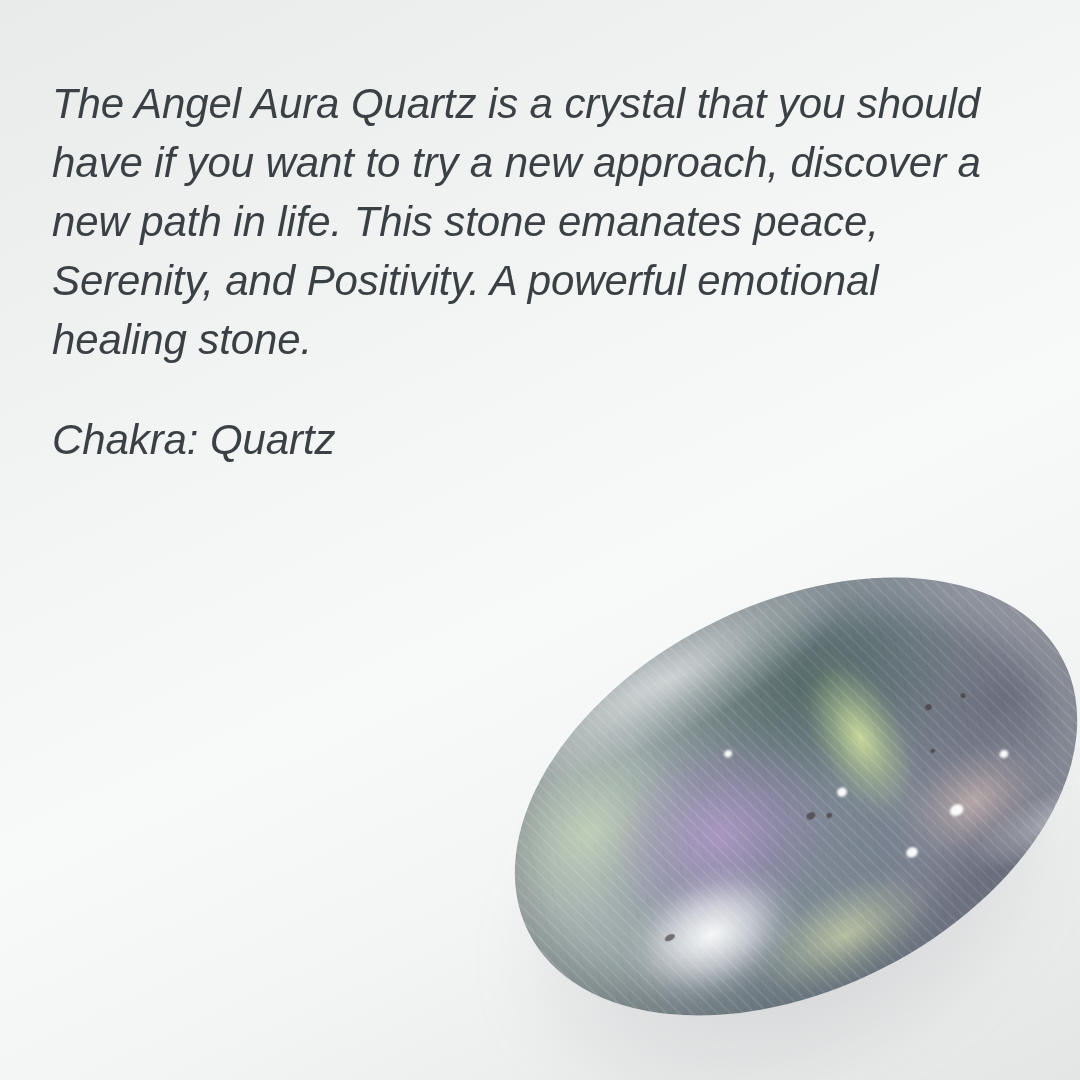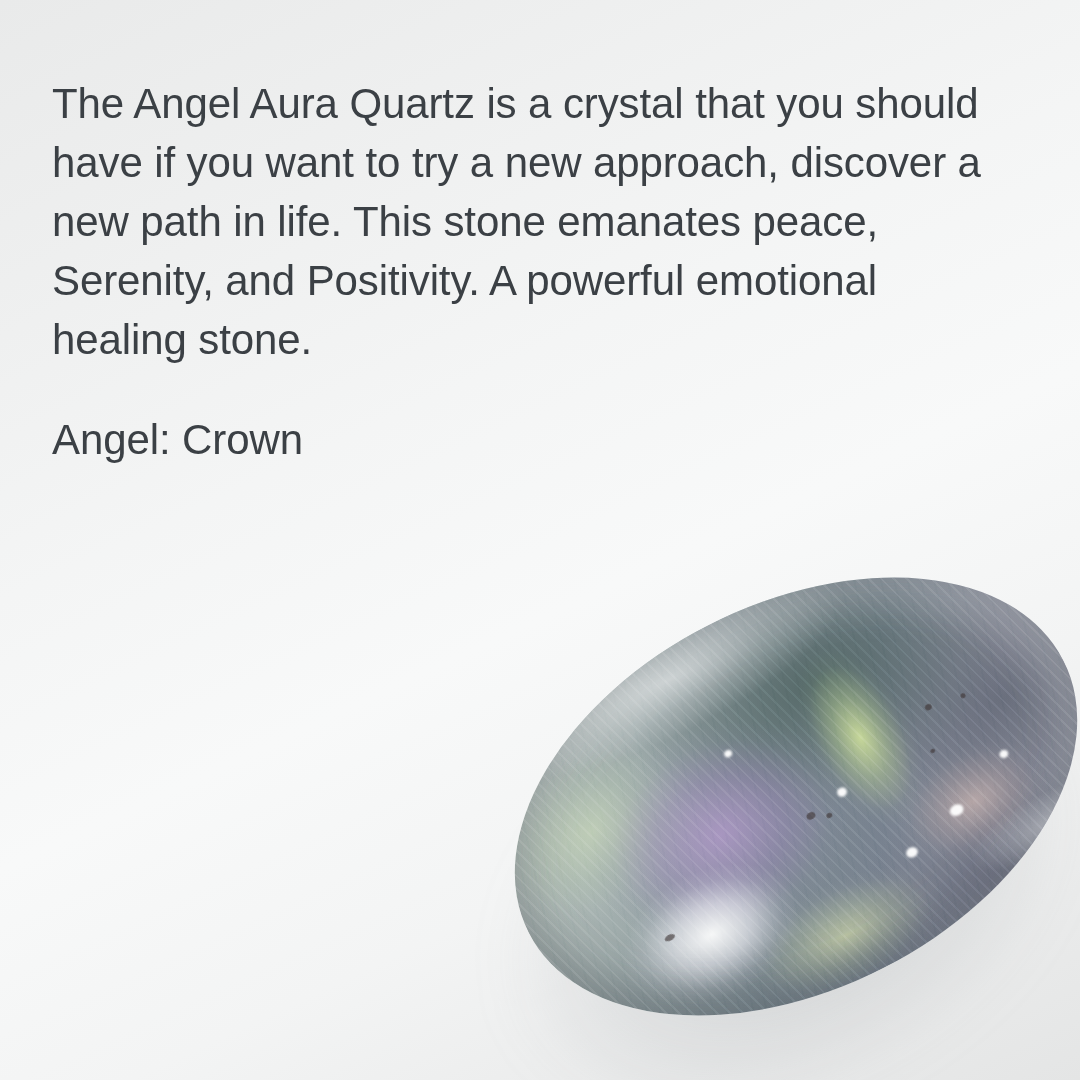--- a/index.html
+++ b/index.html
@@ -31,20 +31,21 @@
         #e4e5e5 100%);
   }
 
   
 
   #text-block {
     position: absolute;
     left: 52px;
     top: 74px;
     width: 950px;
+    font-style: italic;
   }
 
   .para {
     color: #3b4045;
     font-size: 42px;
     line-height: 59px;
     font-weight: 300;
     letter-spacing: -0.1px;
     margin: 0;
     white-space: pre-wrap;
@@ -218,21 +219,21 @@
 </head>
 <body>
 
 <div id="card">
 
   <div id="text-block">
     <p class="para body">The Angel Aura Quartz is a crystal that you should have if you want to try a new approach, discover a new path in life. This stone emanates peace, Serenity, and Positivity. A powerful emotional healing stone.</p>
 
     <div class="gap"></div>
 
-    <p class="para">Angel: Crown</p>
+    <p class="para">Chakra: Quartz</p>
 
     <div class="gap"></div>
 
   </div>
 
   <div id="stone-wrap">
     <div id="stone-shadow"></div>
     <div id="stone">
       <div id="stone-striations"></div>
       <div id="stone-gloss"></div>

